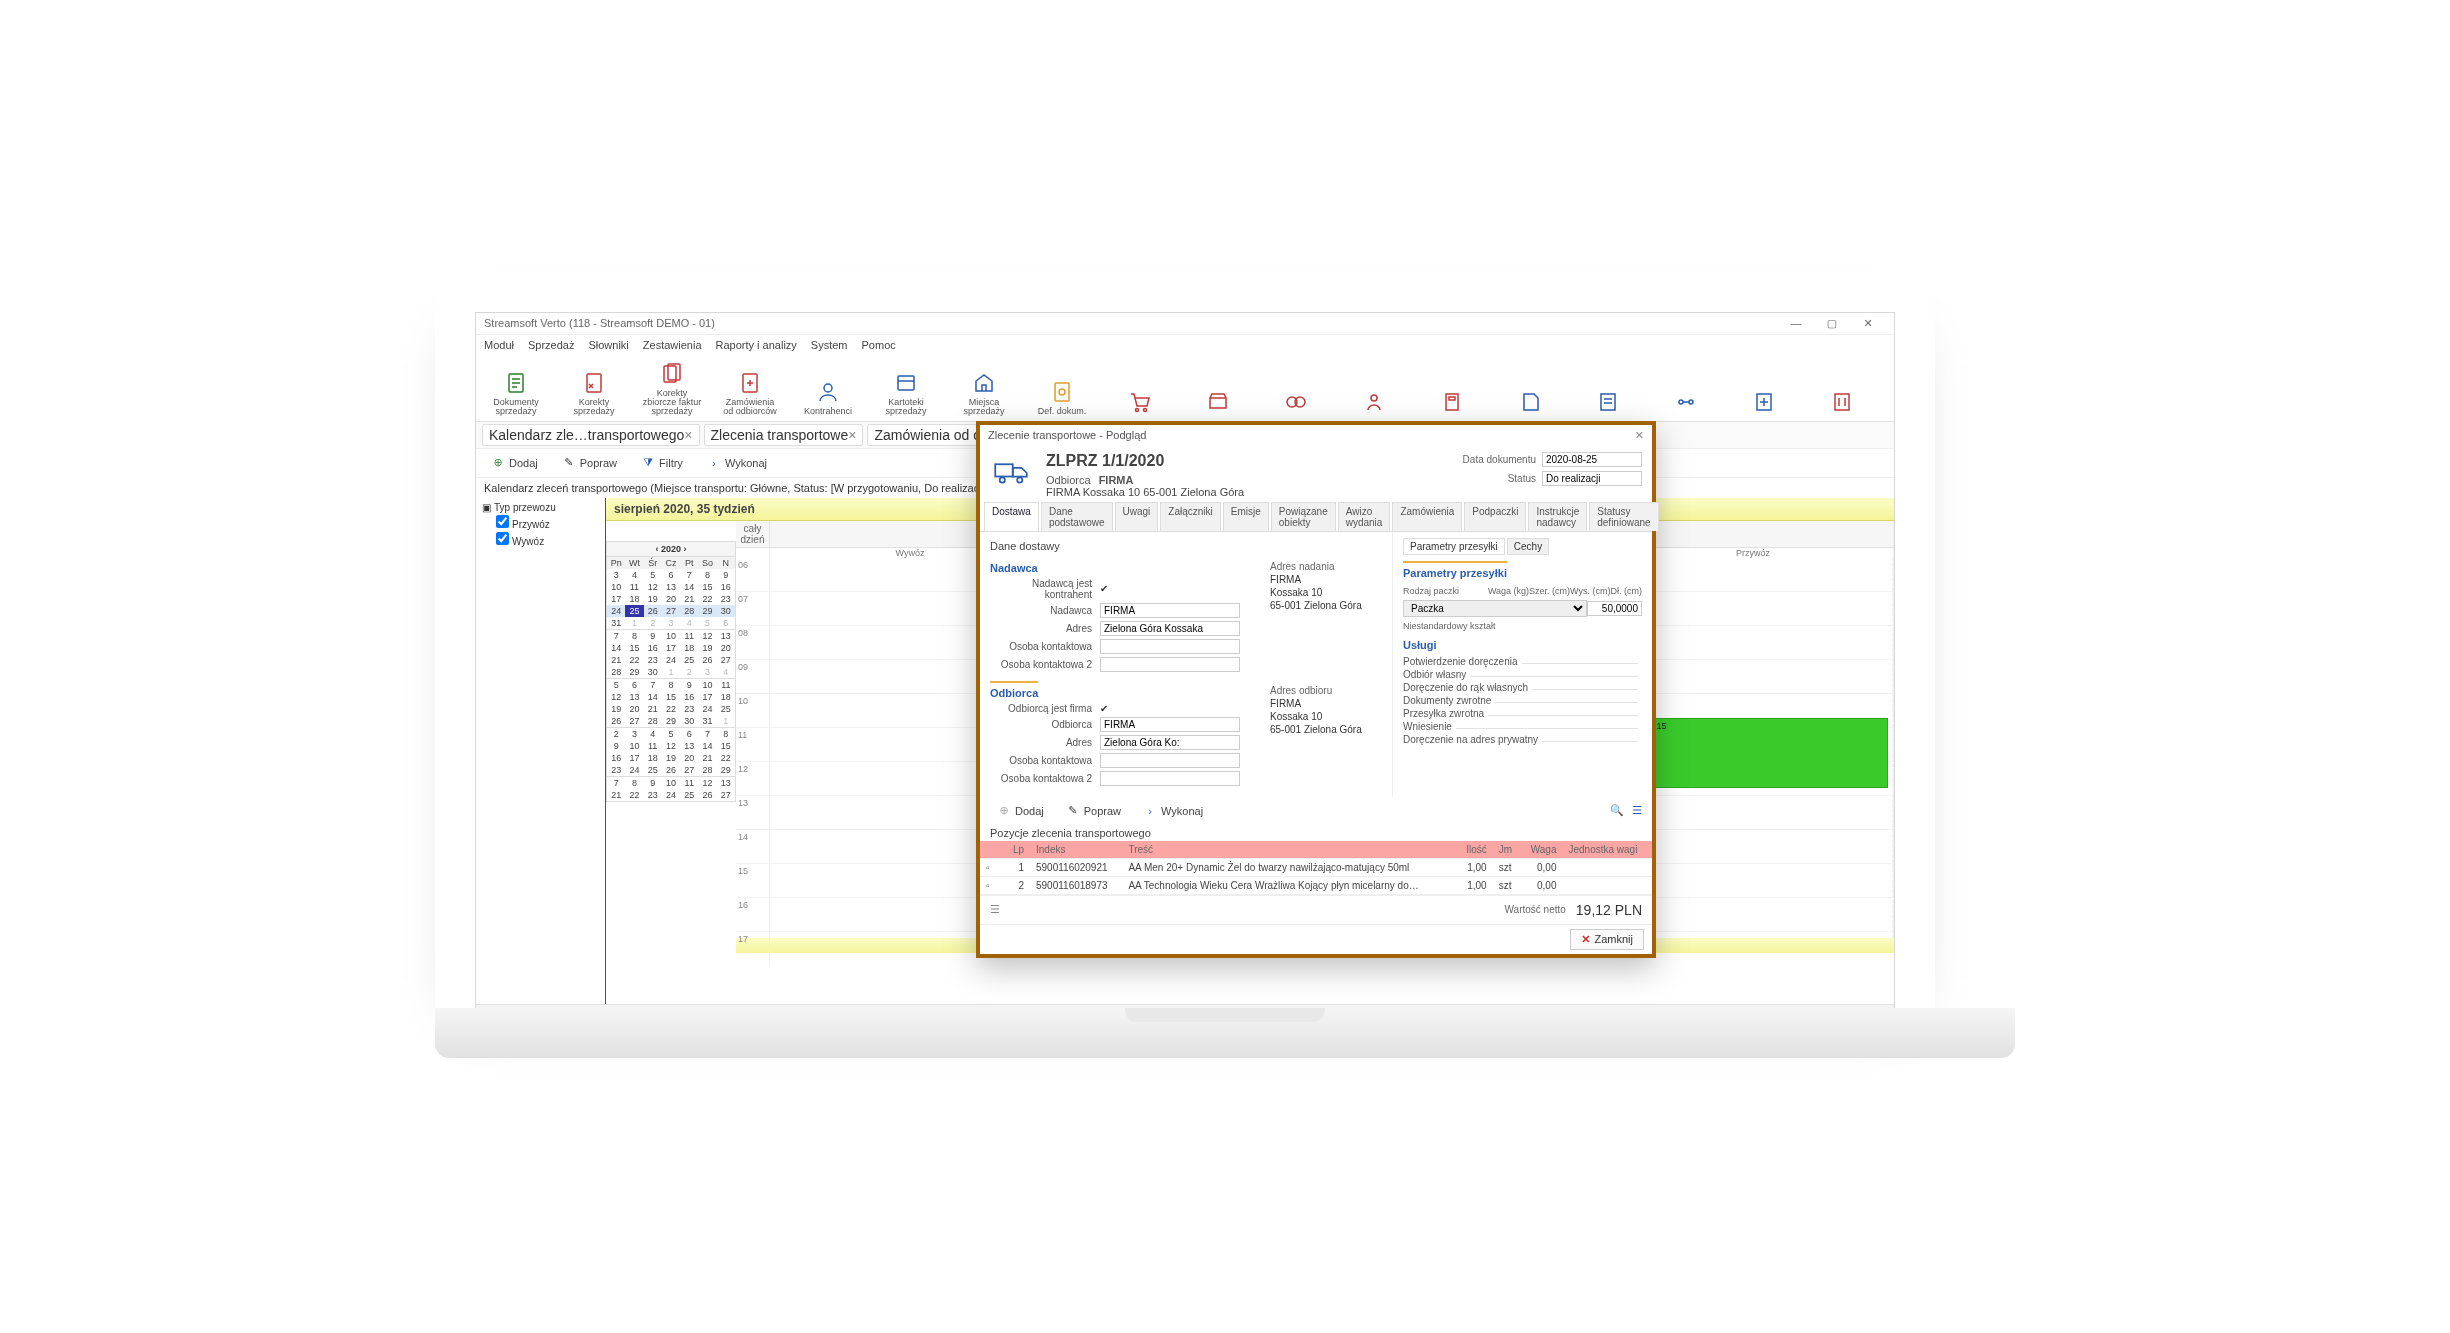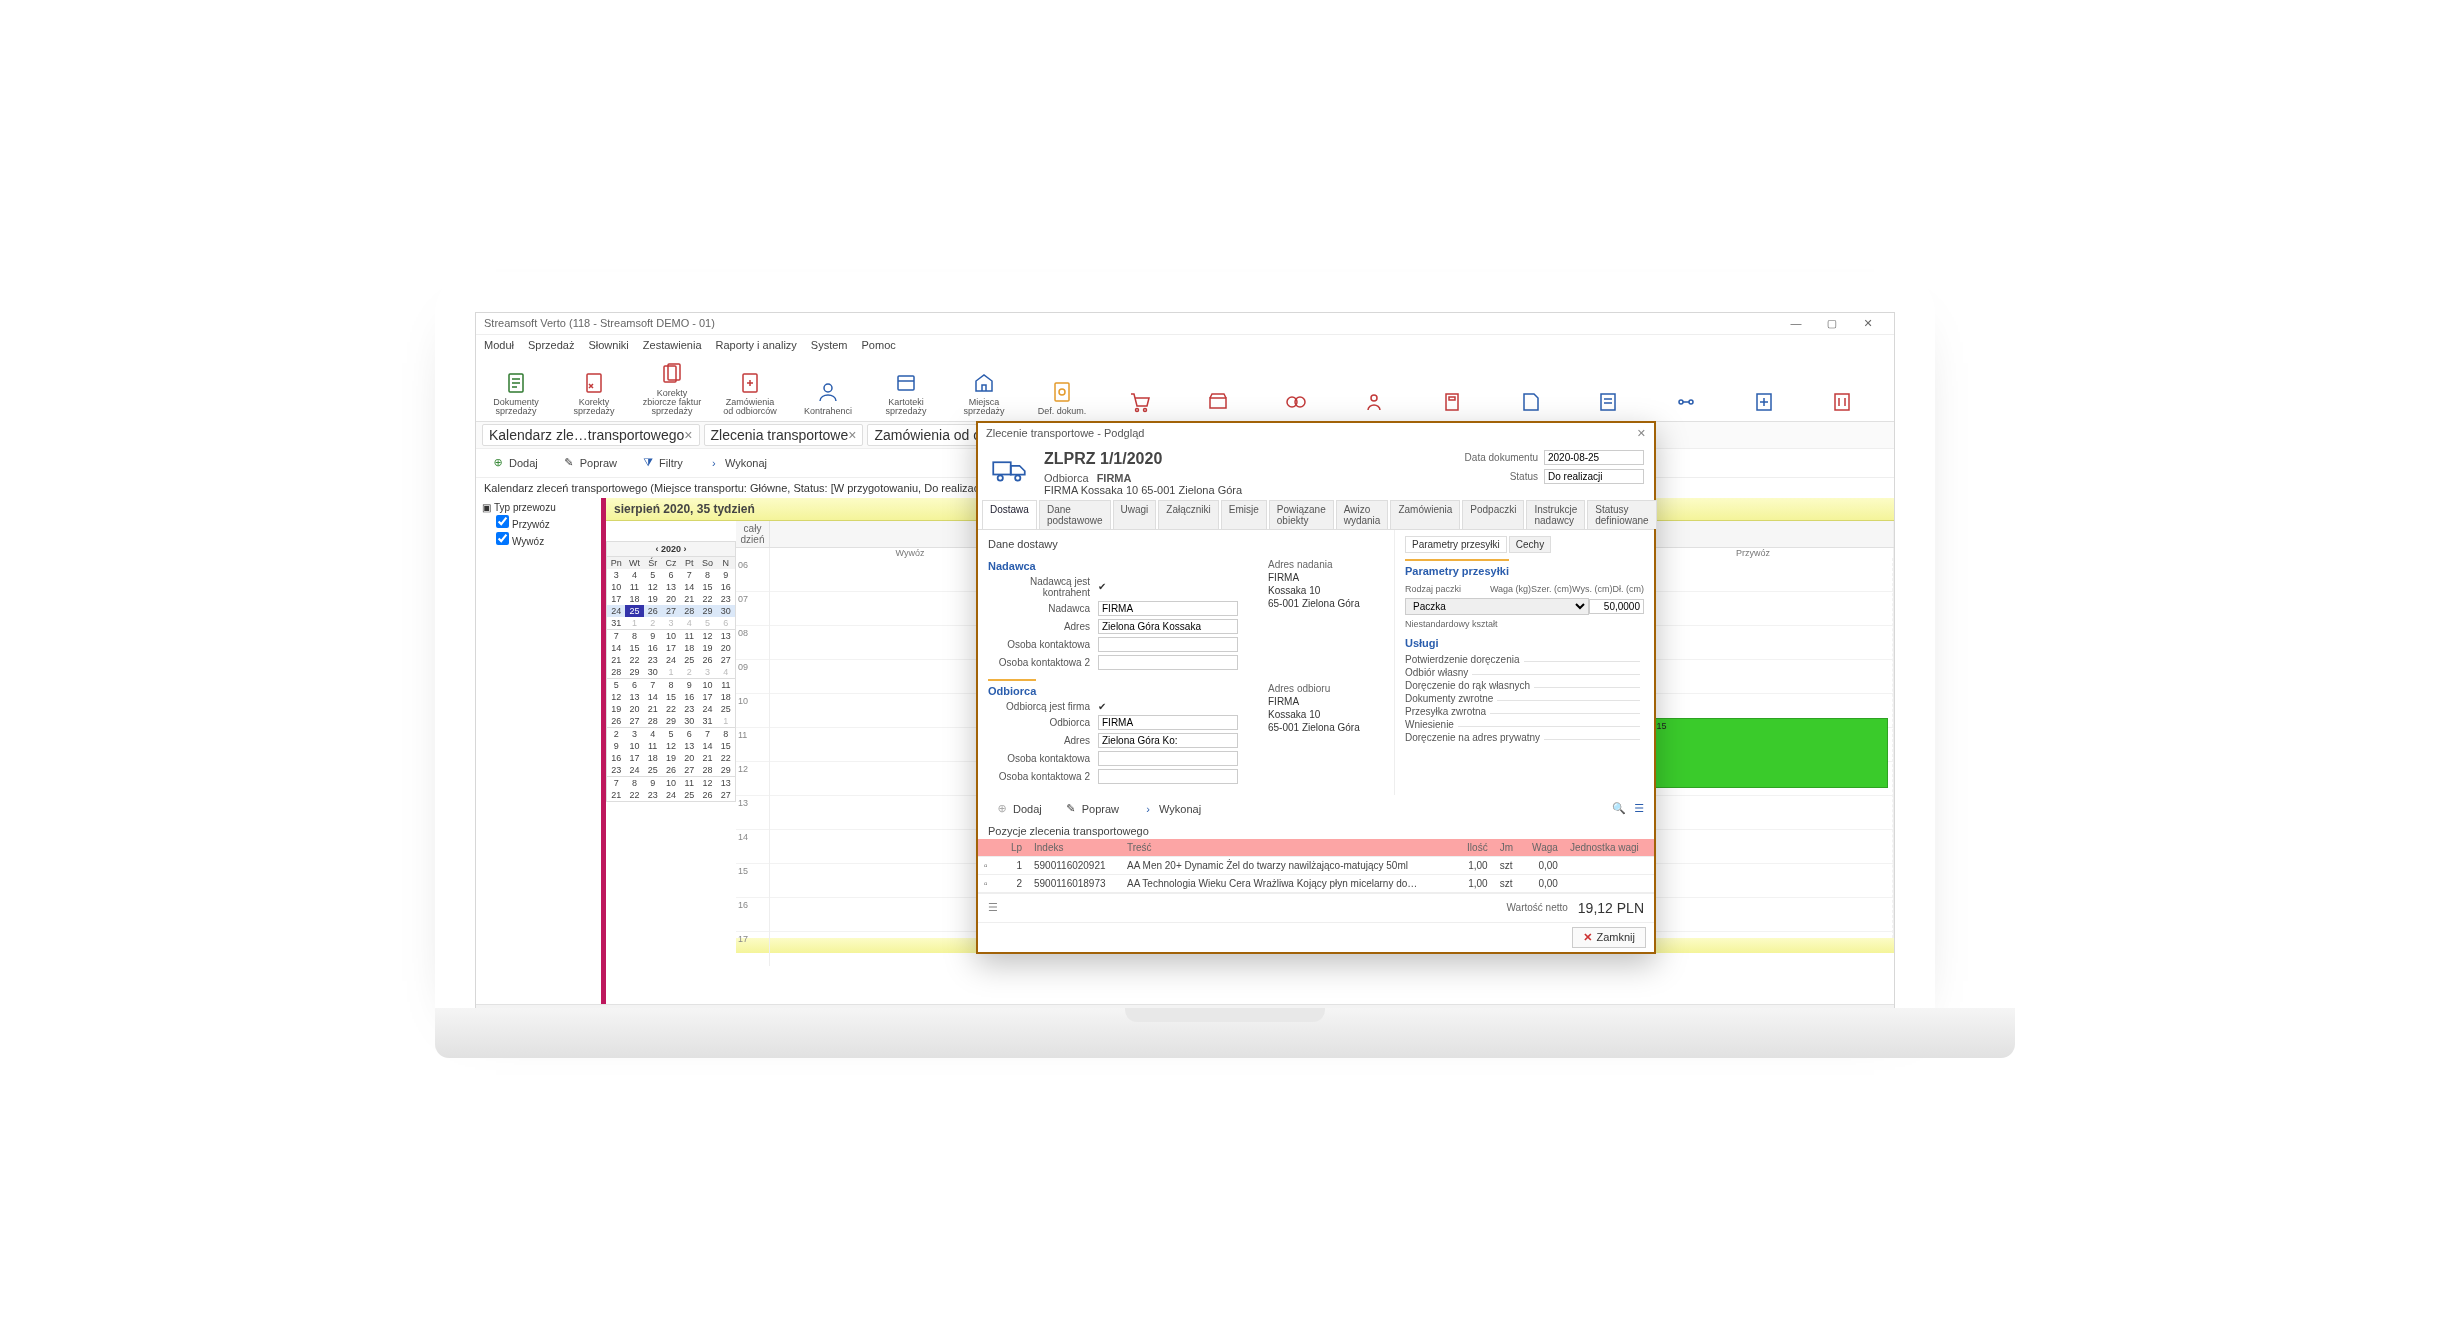--- a/index.html
+++ b/index.html
@@ -35,21 +35,21 @@
 .action-row { display:flex; align-items:center; gap:10px; padding:4px 8px; border-bottom:1px solid #eee; }
 .act-btn { display:flex; align-items:center; gap:4px; padding:2px 6px; font-size:11px; color:#444; border:1px solid transparent; border-radius:3px; }
 .act-btn .ico { width:14px; height:14px; display:inline-flex; align-items:center; justify-content:center; }
 
 .subtitle { padding:4px 8px; font-size:11px; color:#333; }
 
 
 .workspace { display:flex; height: calc(100% - 22px - 20px - 60px - 24px - 26px - 18px - 20px - 2px); position:relative; }
 
 
-.left-tree { width:130px; border-right:5px solid #be185d; padding:4px 6px; font-size:10px; color:#333; }
+.left-tree { width:130px; border-right:1px solid #be185d; padding:4px 6px; font-size:10px; color:#333; }
 .tree-node { margin-bottom:2px; }
 .tree-check { margin-right:3px; }
 
 
 .cal-panel { flex:1; display:flex; flex-direction:column; }
 .cal-header { background:linear-gradient(#fcfcc7,#f4f49a); padding:4px 8px; font-weight:bold; font-size:12px; color:#444; border-bottom:1px solid #d6d66b; }
 .cal-sub { display:flex; }
 .mini-cal-wrap { width:130px; }
 .mini-cal { font-size:9px; border:1px solid #ddd; margin-top:20px;}
 .mini-cal-year { text-align:center; padding:2px; font-weight:bold; background:#f5f5f5; border-bottom:1px solid #ddd;}
@@ -78,21 +78,21 @@
 
 .evt { position:absolute; border:1px solid rgba(0,0,0,.2); font-size:9px; padding:2px 3px; color:#222; }
 .evt.red { background:#f88d8d; }
 .evt.yellow { background:#f2ec6b; }
 .evt.green { background:#52d43c; }
 .evt.green2 { background:#3acb2b; }
 
 .footer-tabs { background:#f3f3f3; padding:2px 6px; font-size:10px; color:#555; border-top:1px solid #e2e2e2; }
 
 
-.modal { position:absolute; left:500px; top:108px; width:680px; background:#fff; border:2px solid #a16207; box-shadow:0 10px 30px rgba(0,0,0,.25); display:flex; flex-direction:column;}
+.modal { position:absolute; left:500px; top:108px; width:680px; background:#fff; border:4px solid #a16207; box-shadow:0 10px 30px rgba(0,0,0,.25); display:flex; flex-direction:column;}
 .modal-title { display:flex; align-items:center; padding:4px 8px; font-size:11px; color:#555; }
 .modal-title .spacer { flex:1; }
 .modal-head { display:flex; padding:6px 10px 4px; gap:14px; }
 .modal-head-icon { width:42px; height:42px; }
 .modal-head-main h3 { font-size:16px; color:#444; font-weight:600; margin-bottom:4px;}
 .modal-head-main .row { display:flex; gap:8px; font-size:11px; color:#555; align-items:center;}
 .modal-head-main .addr { font-size:11px; color:#444;}
 .modal-head-right { margin-left:auto; font-size:10px; color:#666; }
 .modal-head-right .r-row { display:flex; justify-content:flex-end; gap:6px; margin-bottom:4px; align-items:center;}
 .modal-head-right input, .modal-head-right select { width:100px; font-size:10px; padding:1px 3px; border:1px solid #ccc; }

